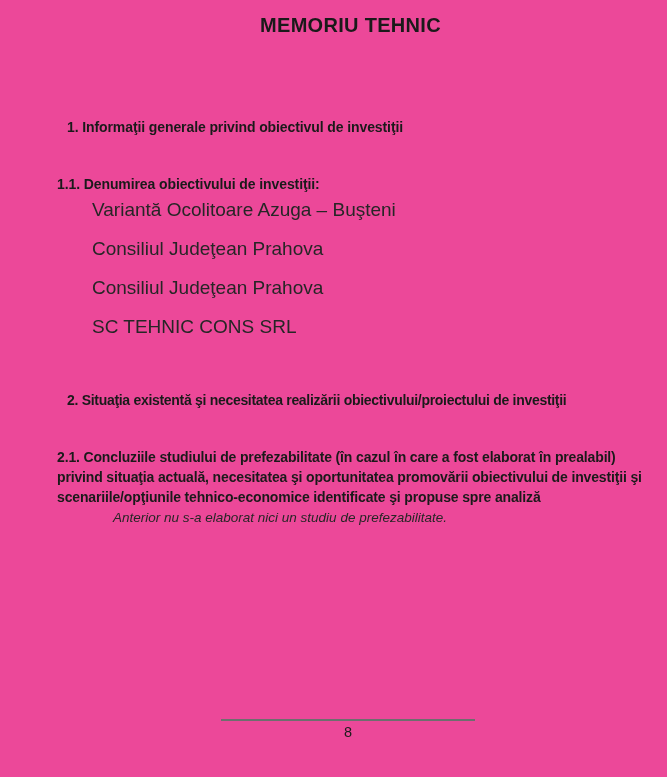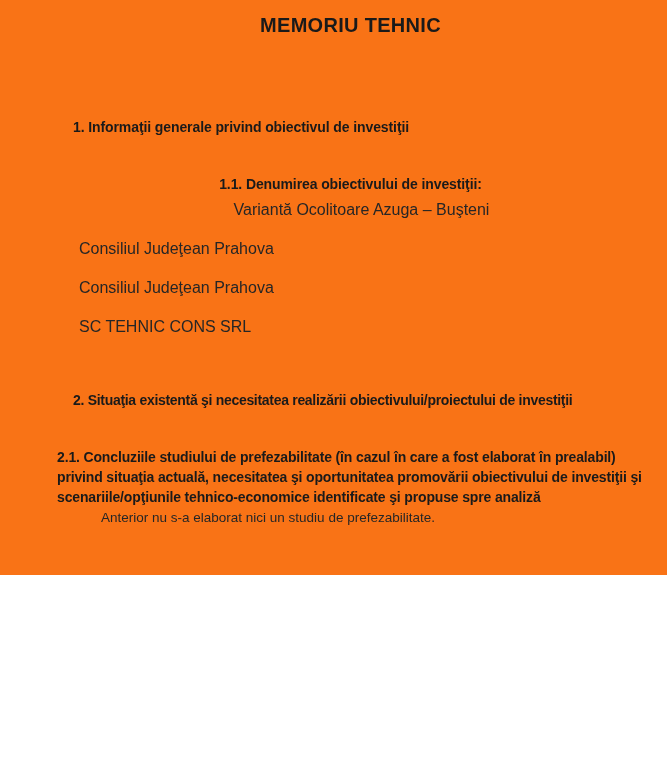--- a/index.html
+++ b/index.html
@@ -1,79 +1,80 @@
 <!DOCTYPE html>
 <html><head>
 <meta charset="utf-8">
 <style>
   html, body { margin: 0; padding: 0; background: #ffffff; }
   .page {
     position: relative;
     width: 667px;
-    height: 575px;
+    height: 777px;
     box-sizing: border-box;
-    background: #f97316;
+    background: #ec4899;
     font-family: "Liberation Sans", sans-serif;
     color: #1e1e1e;
     padding: 0 23px 0 57px;
     overflow: hidden;
   }
   .doc-title {
     margin: 0;
     padding-top: 13px;
     text-align: center;
     font-size: 20px;
     line-height: 24px;
     font-weight: 700;
     letter-spacing: 0.3px;
     color: #1a1a1a;
   }
   .section-heading {
-    margin: 16px;
+    margin: 10px;
     font-size: 14px;
     line-height: 20px;
     font-weight: 700;
     letter-spacing: -0.1px;
     color: #1a1a1a;
   }
   .heading-1 { margin-top: 80px; }
   .heading-2 { margin-top: 54px; line-height: 21px; white-space: nowrap; letter-spacing: -0.3px; }
   .item { margin-top: 21px; }
-  .item.first { margin-top: 38px; text-align: center; }
+  .item.first { margin-top: 38px; }
   .item-label {
     font-size: 14px;
     line-height: 18px;
     font-weight: 700;
     letter-spacing: -0.1px;
     color: #1a1a1a;
   }
   .item-value {
     margin-top: 8px;
-    margin-left: 22px;
-    font-size: 16px;
+    margin-left: 35px;
+    font-size: 19px;
     line-height: 18px;
     font-weight: 400;
     color: #262626;
   }
   .para-item { margin-top: 36px; }
   .para-label {
     width: 592px;
     font-size: 14px;
     line-height: 20px;
     font-weight: 700;
     letter-spacing: -0.15px;
     color: #1a1a1a;
   }
   .para-value {
     margin-top: 3px;
-    margin-left: 44px;
+    margin-left: 56px;
     font-size: 13.5px;
     line-height: 16px;
     font-weight: 400;
     color: #262626;
+    font-style: italic;
   }
   .footer {
     position: absolute;
     top: 719px;
     left: 221px;
     width: 254px;
     text-align: center;
   }
   .footer-rule {
     border-top: 2px solid #6e6e6e;

